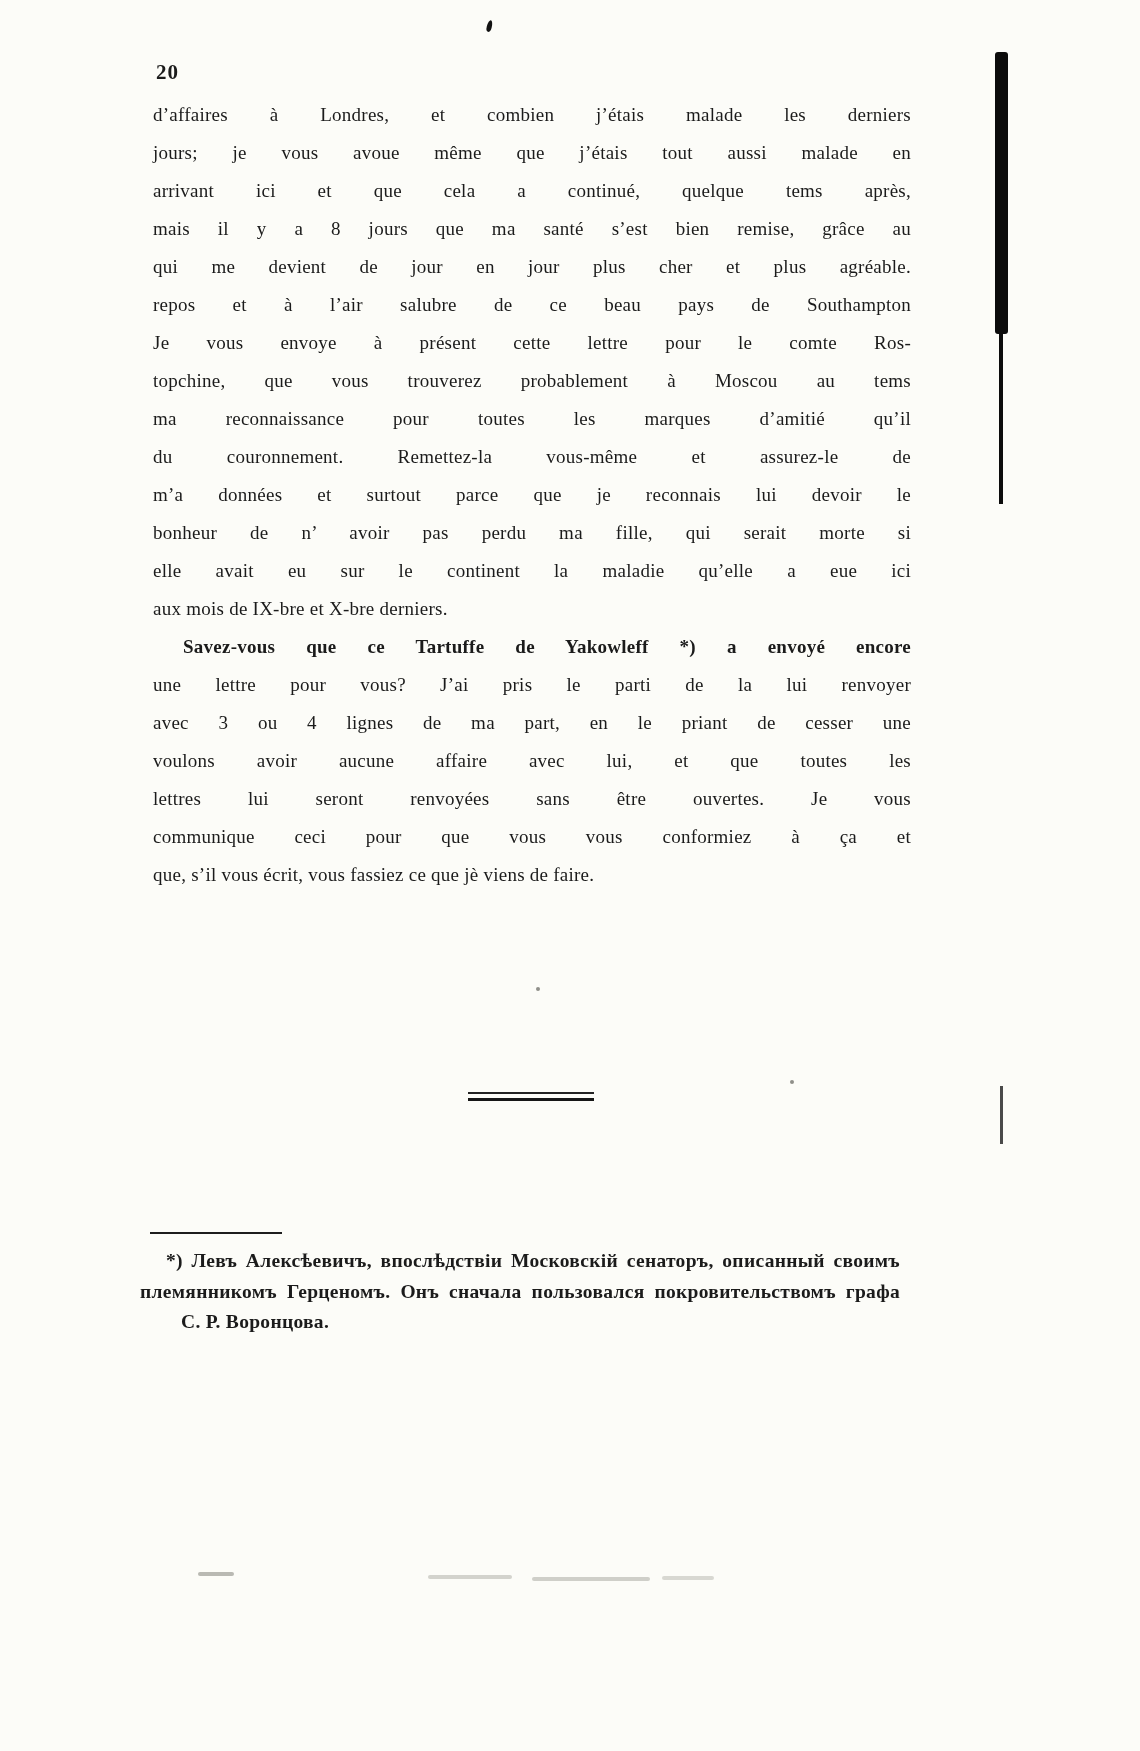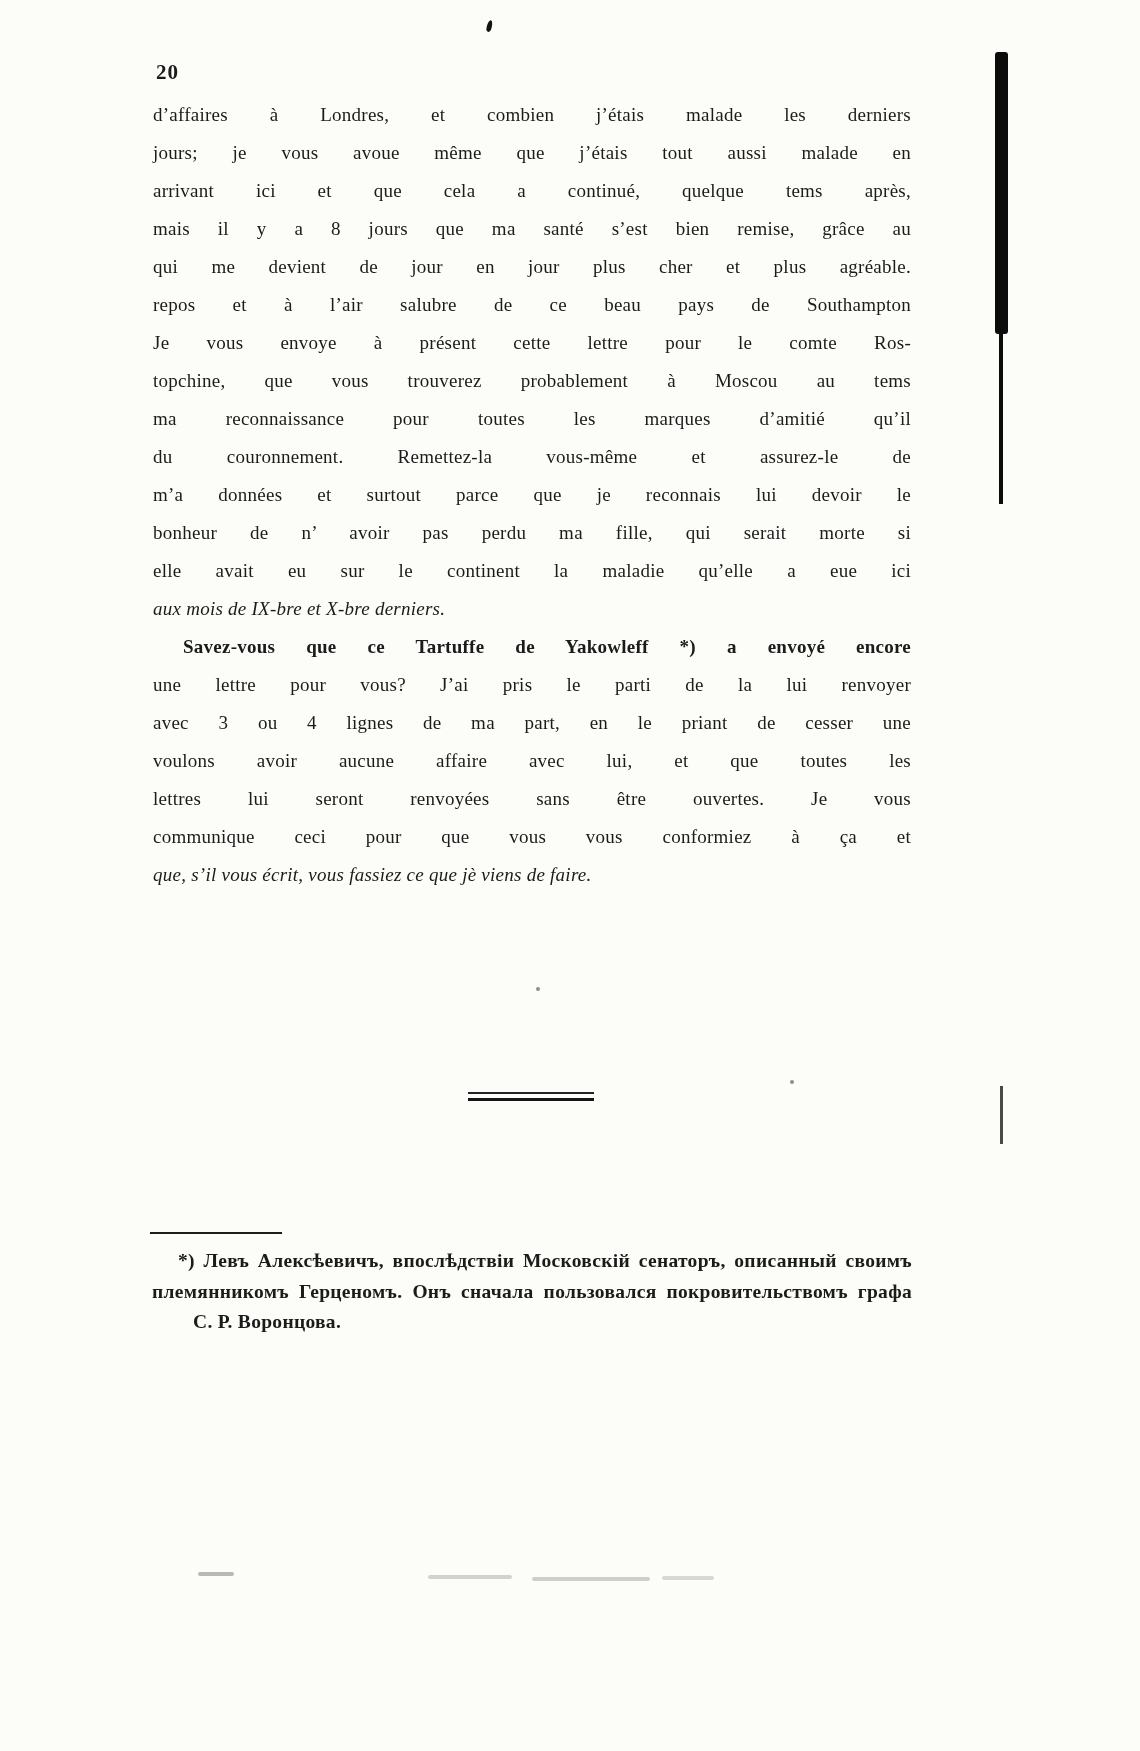--- a/index.html
+++ b/index.html
@@ -24,36 +24,36 @@
   .letter {
     position: absolute;
     left: 153px;
     top: 96px;
     width: 758px;
     font-size: 19px;
     line-height: 38px;
     letter-spacing: 0.25px;
   }
   .line { text-align: justify; text-align-last: justify; }
-  .line.last { text-align-last: left; font-style: italic; }
+  .line.last { text-align-last: left; }
   .line.indent { text-indent: 30px; font-weight: bold; }
 
   .double-rule { position: absolute; left: 468px; top: 1092px; width: 126px; }
   .rule-a { height: 2px; background: #232323; margin-bottom: 4px; }
   .rule-b { height: 3px; background: #161616; }
 
   .footnote-rule {
     position: absolute;
     left: 150px; top: 1232px;
     width: 132px; height: 2px;
     background: #1d1d1d;
   }
   .footnote {
     position: absolute;
-    left: 152px; top: 1246px;
+    left: 140px; top: 1246px;
     width: 760px;
     font-size: 19.5px;
     line-height: 30.5px;
     font-weight: bold;
     letter-spacing: 0.3px;
   }
   .fline { text-align: justify; text-align-last: justify; }
   .fline.last { text-align-last: left; margin-left: 41px; }
   .fline.indent { text-indent: 26px; }
 

